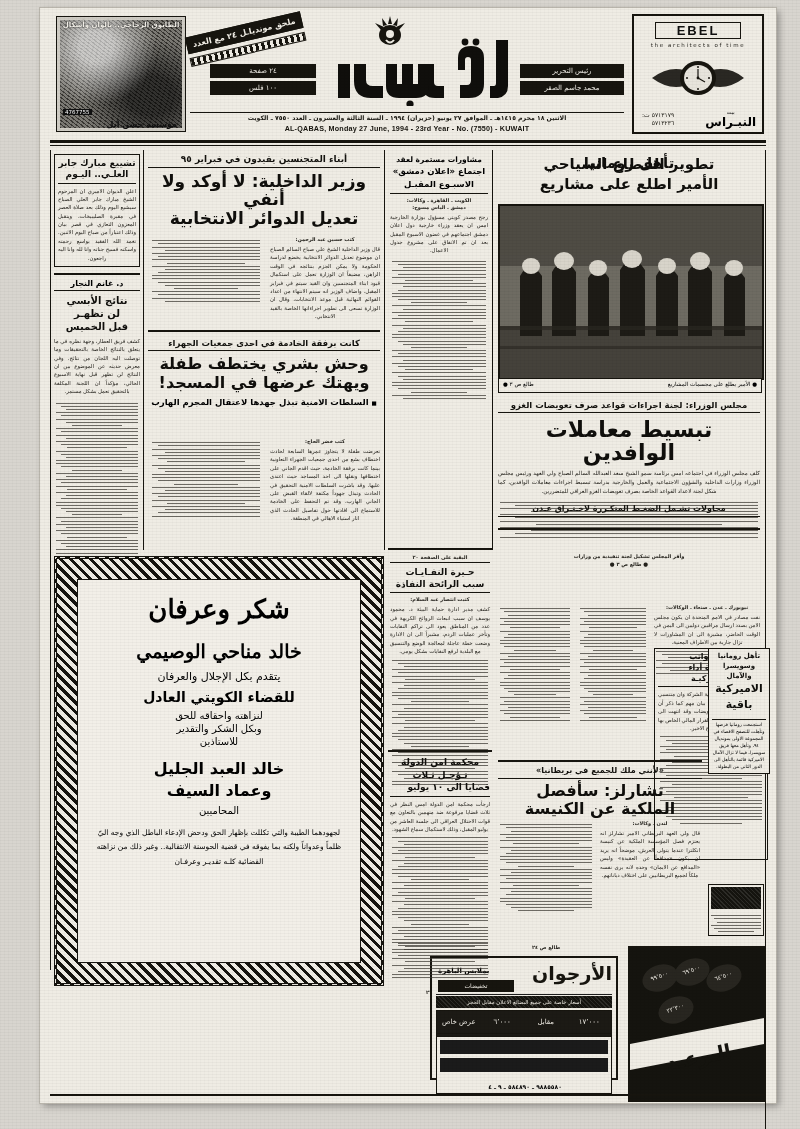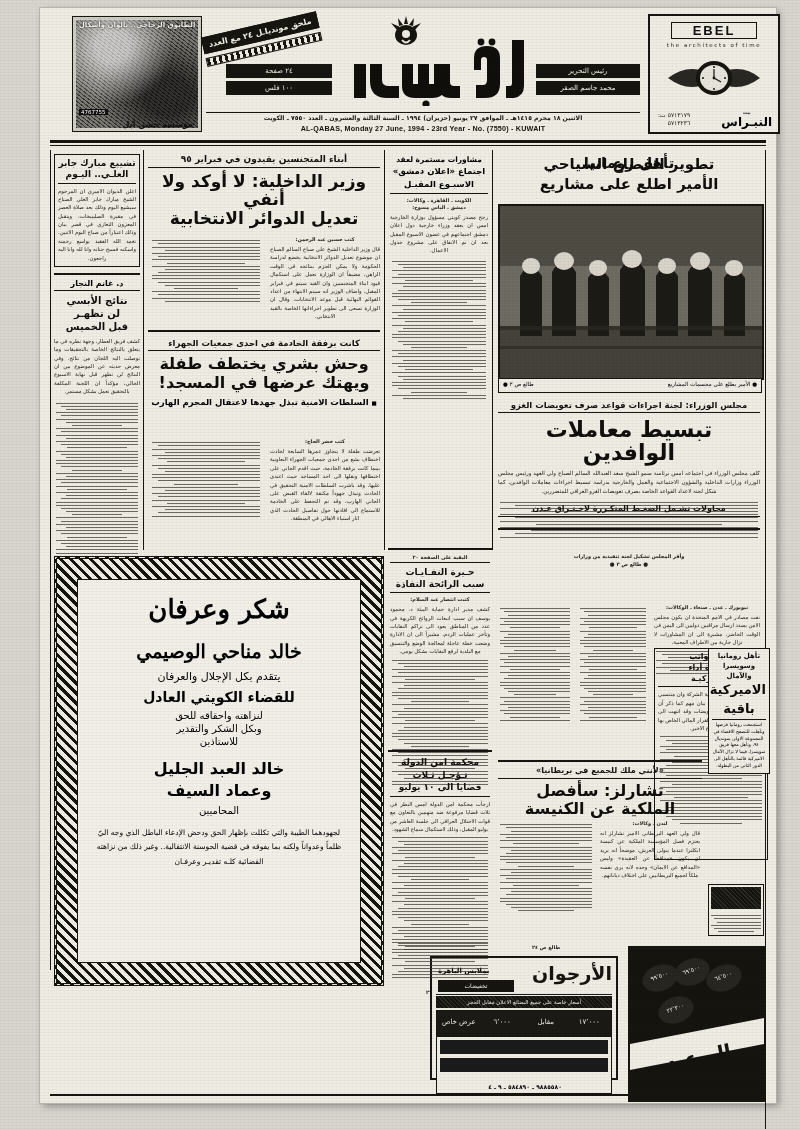--- a/index.html
+++ b/index.html
@@ -81,21 +81,21 @@
 
   .bullet{font-size:5.5px;}
   .ctr{text-align:center;}
 </style>
 </head>
 <body>
 
 <div id="page">
  <div class="sheet">
 
-  <div class="abs" style="left:16px;top:0;width:684px;height:128px;">
+  <div class="abs" style="left:0;top:0;width:684px;height:128px;">
 
     <div class="abs box" style="left:16px;top:8px;width:128px;height:114px;background:#cfccc4;overflow:hidden;">
       <div class="abs photo2" style="left:3px;top:3px;width:122px;height:108px;"></div>
       <div class="abs ar" style="left:4px;top:4px;width:120px;font-size:7px;font-weight:bold;color:#f2efe8;text-shadow:0 0 2px #000;">الطابوق الزجاجي.. بألوان وأشكال</div>
       <div class="abs" style="left:6px;top:92px;font-size:5.5px;color:#fff;background:#111;padding:0 2px;">4767755</div>
       <div class="abs ar" style="right:8px;bottom:2px;font-size:8px;font-weight:bold;color:#111;">مؤسسة حسن أبل</div>
     </div>
 
     <div class="abs" style="left:148px;top:16px;width:118px;height:42px;transform:rotate(-13deg);">
       <div class="box ar" style="background:#17150f;color:#f3f0e8;font-size:8px;font-weight:bold;padding:3px 2px;">ملحق موندياـل ٢٤ مع العدد</div>
@@ -691,21 +691,21 @@
         <div class="ar" style="font-size:10px;margin-top:5px;">المحاميين</div>
         <div class="ar" style="font-size:7.5px;line-height:1.9;margin-top:10px;">لجهودهما الطيبة والتي تكللت بإظهار الحق ودحض الإدعاء الباطل الذي وجه اليّ ظلماً وعدواناً ولكنه بما يفوقه في قضية الحوسنة الانتقالية.. وغير ذلك من نزاهته القضائية كلـه تقديـر وعرفـان</div>
       </div>
     </div>
   </div>
 
   <div class="rule" style="left:348px;top:742px;width:104px;height:2px;"></div>
   <div class="abs" style="left:350px;top:748px;width:100px;">
     <div class="ar sec" style="font-size:9px;line-height:1.4;">محكمة امن الدولة</div>
     <div class="ar sec" style="font-size:9px;line-height:1.4;">تـؤجـل ثـلاث</div>
-    <div class="ar sec" style="font-size:9px;line-height:1.4;border-bottom:1px solid #17150f;padding-bottom:2px;">قضايا الى ١٠ يوليو</div>
+    <div class="ar sec" style="font-size:9px;line-height:1.4;border-bottom:1px solid #17150f;padding-bottom:2px;text-align:right;">قضايا الى ١٠ يوليو</div>
     <div class="ar body-txt" style="margin-top:3px;">ارجأت محكمة امن الدولة امس النظر في ثلاث قضايا مرفوعة ضد متهمين بالتعاون مع قوات الاحتلال العراقي الى جلسة العاشر من يوليو المقبل، وذلك لاستكمال سماع الشهود.</div>
     <div class="lines" style="position:relative;height:150px;">
       <div class="ln f"></div>
           <div class="ln g"></div>
           <div class="ln m"></div>
           <div class="ln f"></div>
       <div class="ln g"></div>
           <div class="ln f"></div>
           <div class="ln s"></div>
           <div class="ln f"></div>
@@ -781,21 +781,21 @@
           <div class="ln g"></div>
           <div class="ln m"></div>
           <div class="ln h"></div>
     </div>
     <div class="ar tiny" style="font-weight:bold;">طالع ص ٢٤</div>
   </div>
 
   <div class="abs box" style="left:668px;top:640px;width:54px;padding:3px;background:#efece4;">
     <div class="ar sec" style="font-size:7px;line-height:1.4;">تأهل رومانيا</div>
     <div class="ar sec" style="font-size:7px;line-height:1.4;">وسويسرا والآمال</div>
-    <div class="ar sec" style="font-size:13px;line-height:1.4;border-bottom:1px solid #17150f;padding-bottom:1px;">الاميركية باقية</div>
+    <div class="ar sec" style="font-size:11px;line-height:1.4;border-bottom:1px solid #17150f;padding-bottom:7px;">الاميركية باقية</div>
     <div class="ar" style="font-size:4.6px;line-height:1.5;margin-top:2px;">استجمعت رومانيا فرصها وتأهلت للتصفح الاقصاء في المجموعة الاولى بمونديال ٩٤، وتأهل معها فريق سويسرا، فيما لا تزال الآمال الاميركية قائمة بالتأهل الى الدور الثاني من البطولة.</div>
   </div>
 
   <div class="abs dbox inkblock" style="left:588px;top:938px;width:134px;height:152px;overflow:hidden;">
     <svg viewBox="0 0 134 152" width="134" height="152" style="display:block;">
       <rect width="134" height="152" fill="#15140f"></rect>
       <g fill="#efece4" opacity=".92">
         <ellipse cx="30" cy="30" rx="18" ry="13" transform="rotate(-20 30 30)" fill="#2a2822"></ellipse>
         <ellipse cx="62" cy="24" rx="18" ry="13" transform="rotate(-20 62 24)" fill="#2a2822"></ellipse>
         <ellipse cx="94" cy="30" rx="18" ry="13" transform="rotate(-20 94 30)" fill="#2a2822"></ellipse>

